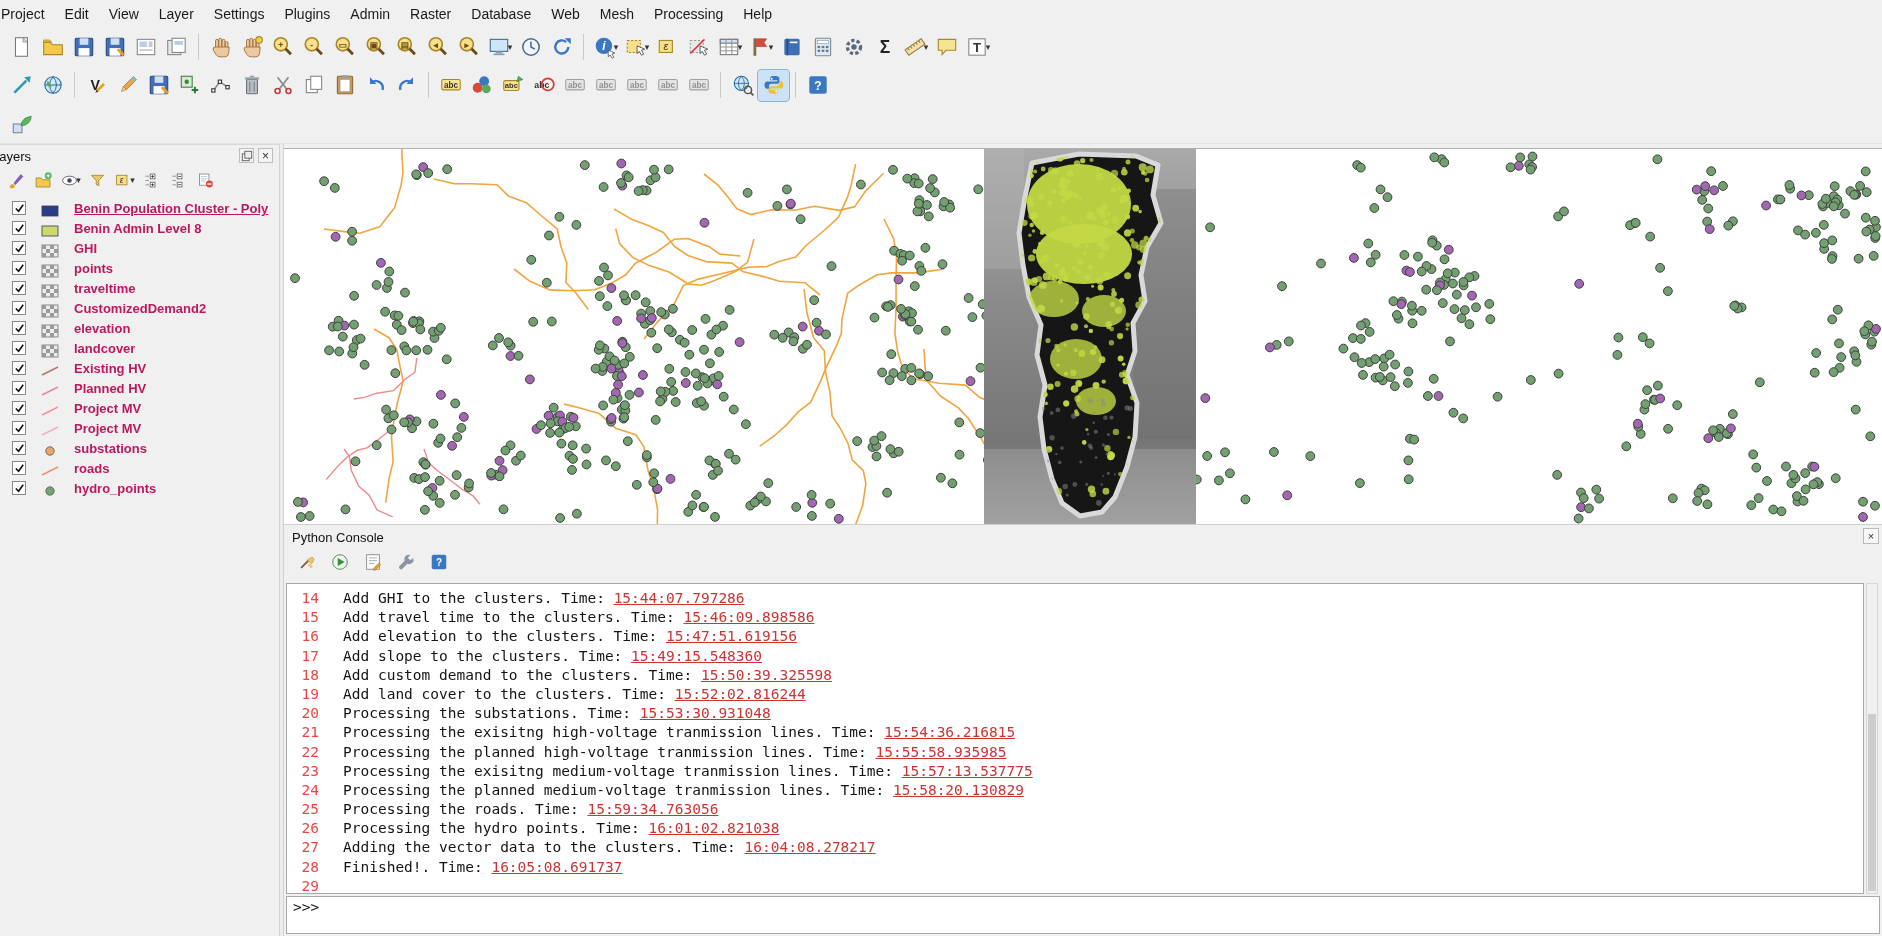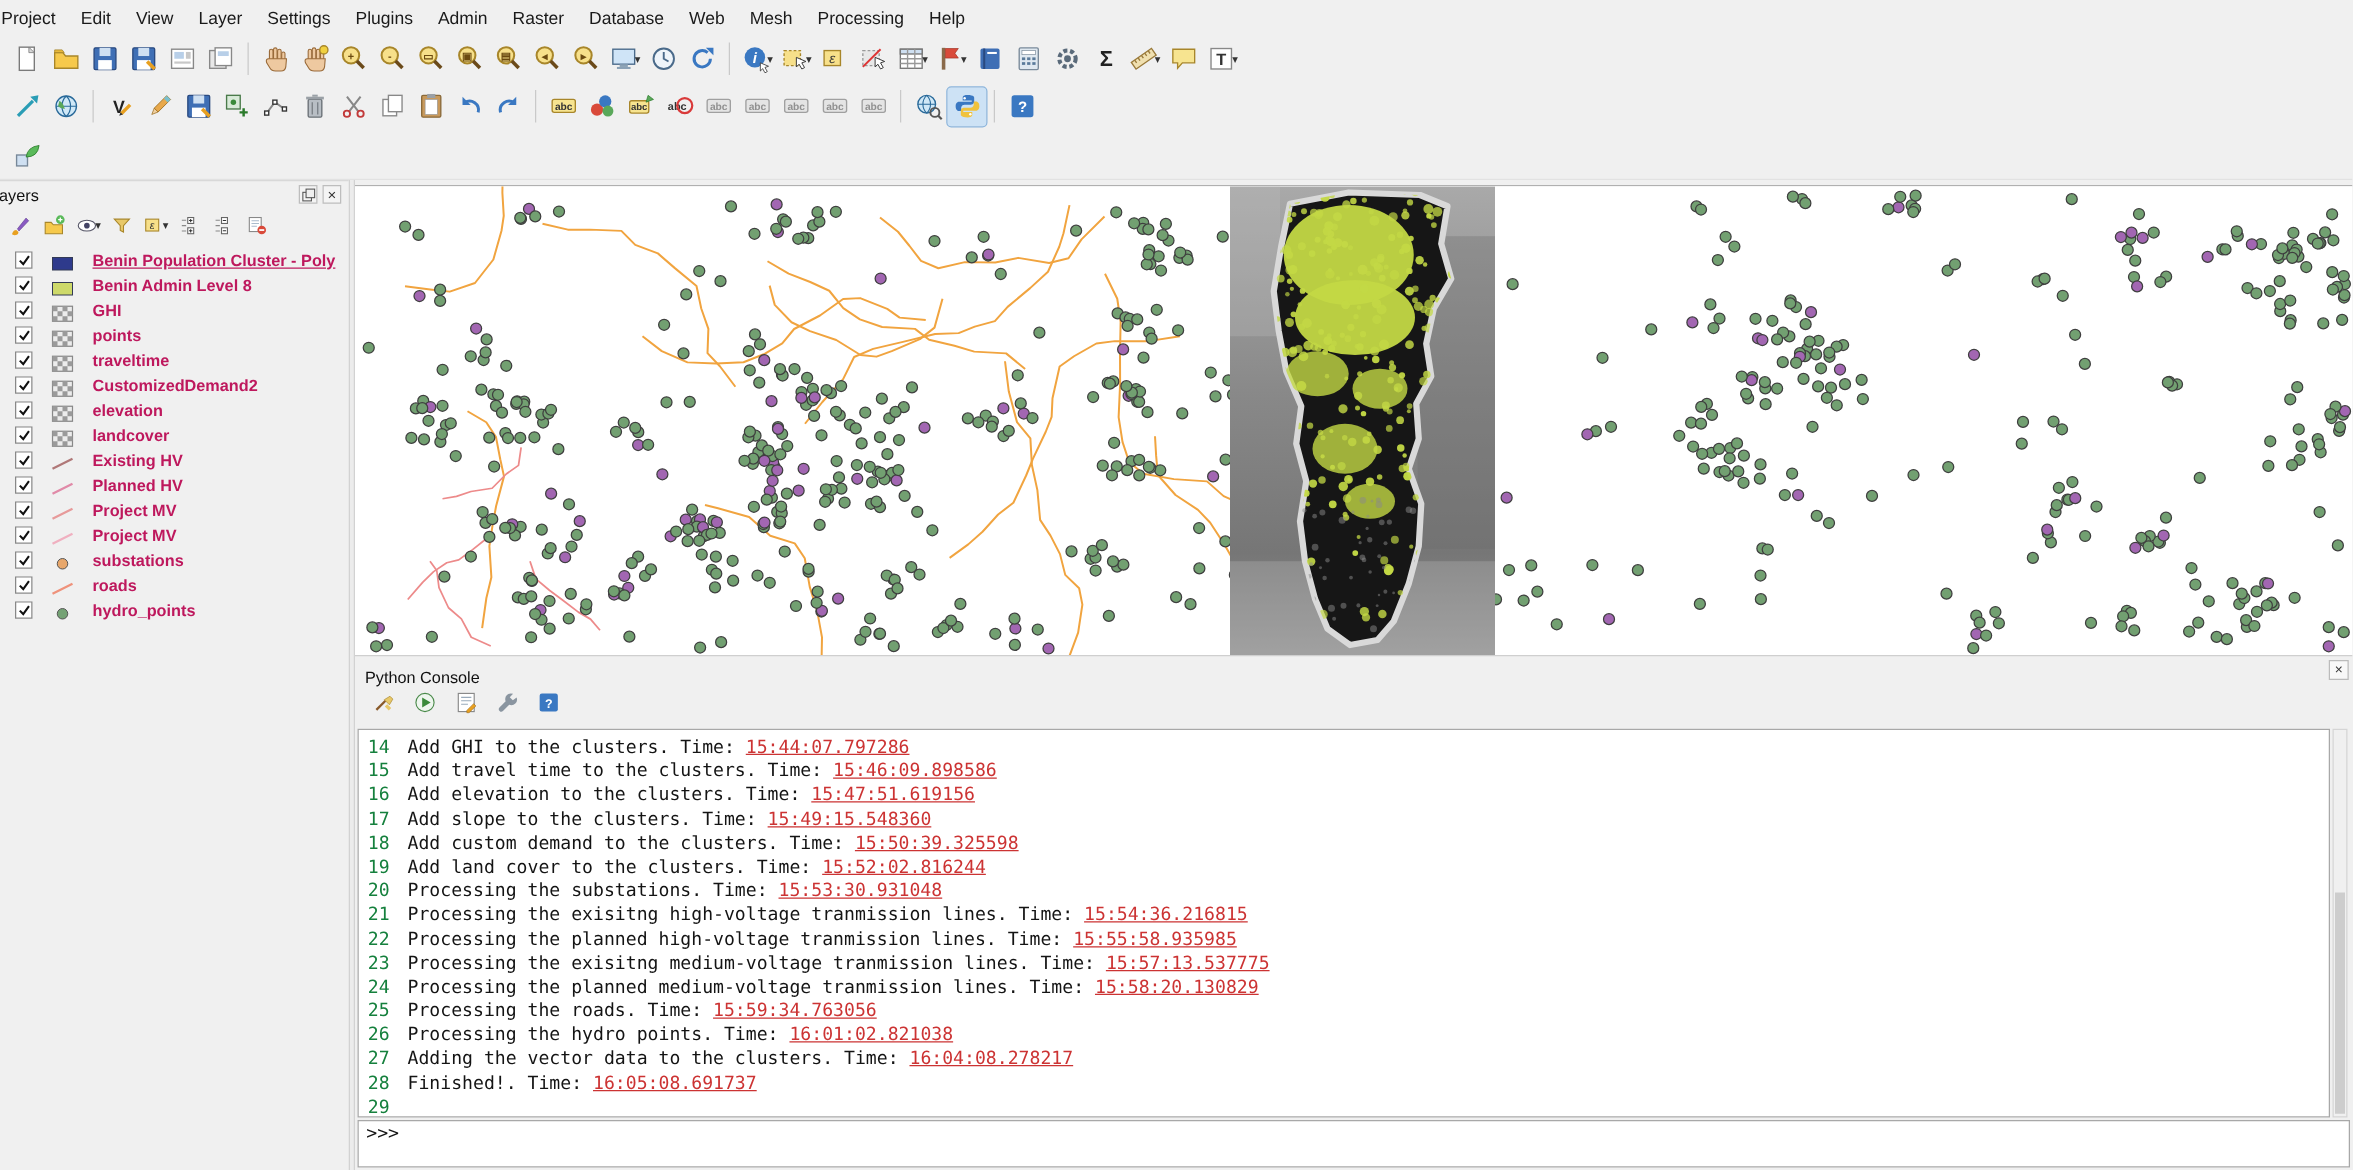--- a/index.html
+++ b/index.html
@@ -42,29 +42,29 @@
 
   #splitter { position:absolute; left:279px; width:5px; top:144px; bottom:0; background:#ececec;
               border-left:1px solid #d2d2d2; border-right:1px solid #d2d2d2; }
 
   
   #map-canvas { position:absolute; left:284px; top:148px; width:1598px; height:376px; background:#fff;
                 border-top:1px solid #b0b0b0; overflow:hidden; }
 
   
   #console-dock { position:absolute; left:284px; top:524px; right:0; bottom:0; background:#f0f0f0; border-top:1px solid #cfcfcf; }
-  .console-title { height:24px; display:flex; align-items:flex-end; font-size:13px; padding:0 8px; position:relative; }
+  .console-title { height:24px; display:flex; align-items:center; font-size:13px; padding:0 8px; position:relative; }
   .console-close { position:absolute; right:3px; top:3px; width:16px; height:16px; display:flex; align-items:center;
                    justify-content:center; color:#333; border:1px solid #bbb; font-size:11px; background:#f8f8f8; }
   #console-toolbar { display:flex; gap:8px; padding:2px 10px; height:26px; align-items:center; }
   #console-log { position:absolute; left:2px; right:18px; top:58px; bottom:42px; background:#fff; border:1px solid #a8a8a8;
                  font-family:"DejaVu Sans Mono",monospace; font-size:14.5px; line-height:19.2px; padding:5px 0;
                  overflow:hidden; white-space:pre; color:#141414; }
   .cline { height:19.2px; }
-  .lnum { display:inline-block; width:32px; text-align:center; margin-right:7px; color:#15803d; }
+  .lnum { display:inline-block; width:32px; text-align:right; margin-right:24px; color:#ef4444; }
   .ltime { color:var(--time-color,#cc3333);text-decoration:underline; }
   .log-scrollbar { position:absolute; right:4px; top:58px; bottom:42px; width:12px; background:#f0f0f0; border:1px solid #d5d5d5; }
   .log-thumb { position:absolute; left:1px; right:1px; top:42%; bottom:2px; background:#cdcdcd; }
   #console-input { position:absolute; left:2px; right:2px; bottom:2px; height:38px; background:#fff; border:1px solid #a8a8a8;
                    font-family:"DejaVu Sans Mono",monospace; font-size:14.5px; padding:2px 6px; color:#141414; }
 </style>
 </head>
 <body>
 
 <div id="app">

